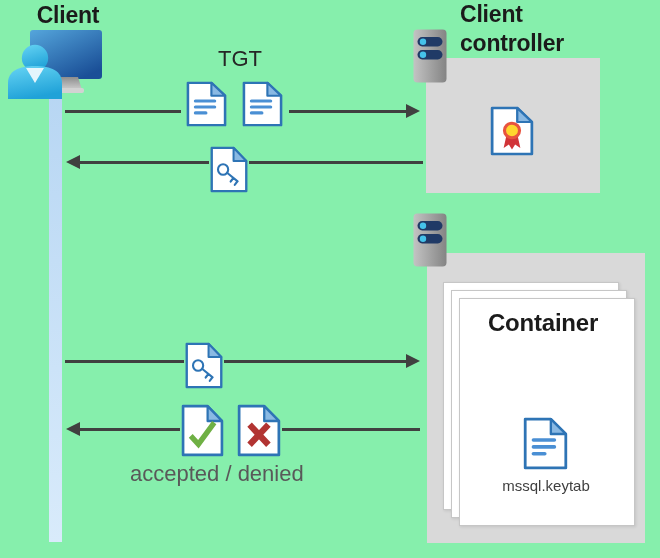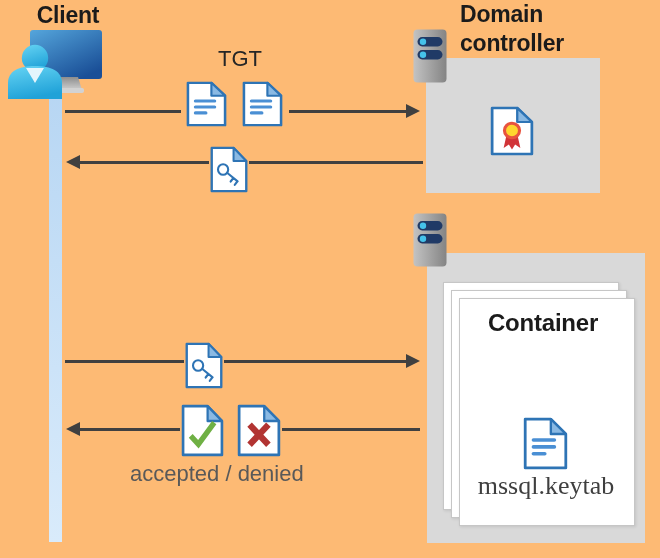--- a/index.html
+++ b/index.html
@@ -1,25 +1,25 @@
 <!DOCTYPE html>
 <html style="--doc-border: #2e74b5; --doc-fold: #8ab9e3; --doc-lines: #4a8fd4; --arrow: #404040; --box-gray: #d9d9d9; --page-border: #c6c6c6; --check-green: #6fb044; --cross-red: #b23432; --cert-gold: #ffd62e; --cert-red: #d13438; --server-bar: #203a66; --server-dot: #45c2ea; --text-dark: #1b1b1b; --text-gray: #595959;"><head>
 <meta charset="utf-8">
 <style>
   html,body{margin:0;padding:0;background:#fff;}
   .canvas{
-    position:relative;width:660px;height:558px;background:#fdba74;overflow:hidden;
+    position:relative;width:660px;height:558px;background:#86efac;overflow:hidden;
     font-family:"Liberation Sans", sans-serif;
   }
   .abs{position:absolute;}
   .label{position:absolute;color:var(--text-dark,#1b1b1b);}
   .bold-label{font-weight:700;font-size:23px;line-height:29px;letter-spacing:-0.2px;}
   .small-label{font-size:22px;line-height:26px;color:#262626;text-align:center;}
   .gray-label{font-size:22px;line-height:27px;color:var(--text-gray,#595959);text-align:left;}
-  .keytab-label{font-size:26px;line-height:26px;color:#3f3f3f;text-align:center;font-family:Liberation Serif, serif;}
+  .keytab-label{font-size:15px;line-height:26px;color:#3f3f3f;text-align:center;}
   .center{text-align:center;}
 
   .lifeline{
     position:absolute;left:49px;top:88px;width:13px;height:454px;
     background:linear-gradient(to bottom,#b7d6f3,#d9ebfb);
   }
   .gray-box{position:absolute;background:var(--box-gray,#d9d9d9);}
   .page{
     position:absolute;width:174px;height:226px;background:#ffffff;
     border:1px solid var(--page-border,#c6c6c6);
@@ -135,21 +135,21 @@
   <div class="gray-box" style="left:426px;top:58px;width:174px;height:135px;"></div>
   <div class="abs" style="left:412px;top:28px;">
     <svg width="36" height="56" viewBox="0 0 36 56">
       <rect x="1.5" y="1.5" width="33" height="53" rx="4" fill="url(#grad-server)"></rect>
       <rect class="srv-bar" x="5.5" y="9" width="25" height="9.5" rx="4.75"></rect>
       <circle class="srv-dot" cx="11" cy="13.75" r="3.2"></circle>
       <rect class="srv-bar" x="5.5" y="22" width="25" height="9.5" rx="4.75"></rect>
       <circle class="srv-dot" cx="11" cy="26.75" r="3.2"></circle>
     </svg>
   </div>
-  <div class="label bold-label" style="left:460px;top:0px;width:120px;">Domain controller</div>
+  <div class="label bold-label" style="left:460px;top:0px;width:120px;">Client controller</div>
   <div class="abs" style="left:489px;top:106px;">
     <svg width="46" height="50" viewBox="0 0 44 50" preserveAspectRatio="none">
       <path class="doc-page" d="M3,2 H27 L41,16 V48 H3 Z"></path>
       <path class="doc-fold" d="M27,2 V16 H41 Z"></path>
       <path class="cert-ribbon" d="M17,28 L14,42 L19,38.5 L22,43.5 L25,38.5 L30,42 L27,28 Z"></path>
       <circle class="cert-seal" cx="22" cy="24.5" r="7.2"></circle>
     </svg>
   </div>
 
   <div class="gray-box" style="left:427px;top:253px;width:218px;height:290px;"></div>

